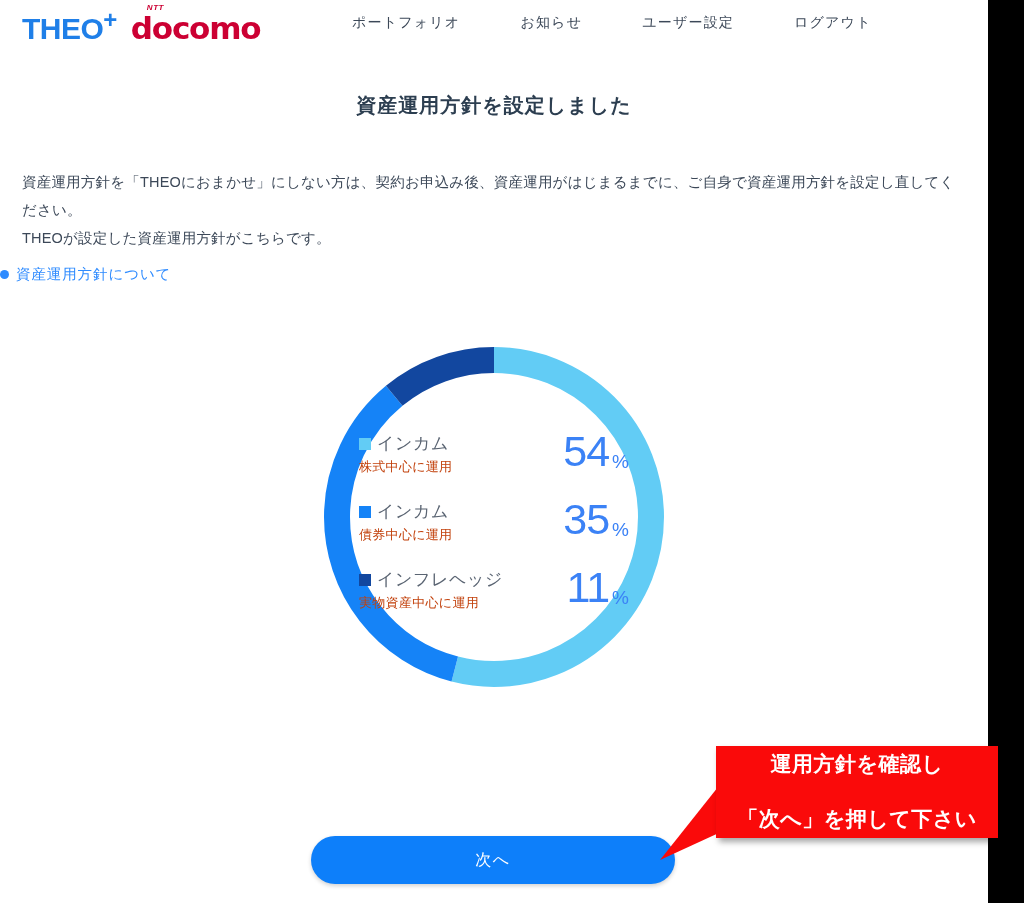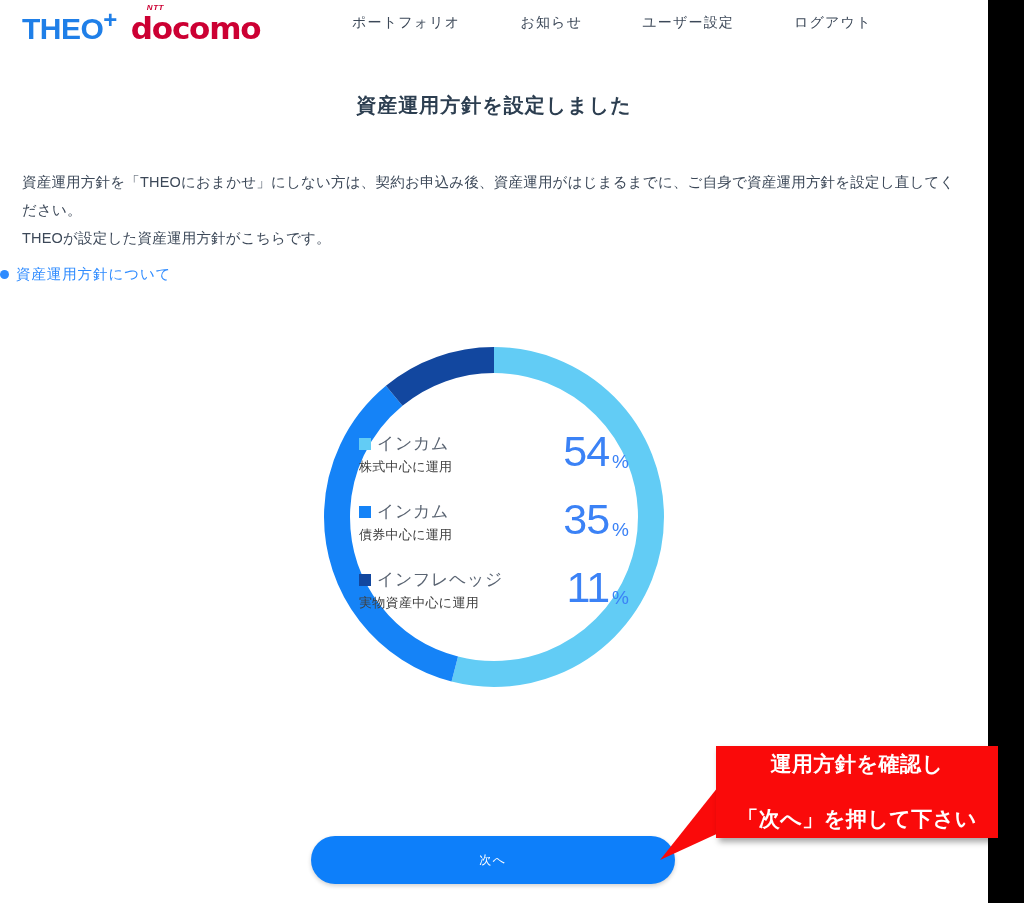--- a/index.html
+++ b/index.html
@@ -119,42 +119,42 @@
   .legend-text { padding-top:2px; }
   .legend-name {
     display:flex; align-items:center; gap:6px;
     font-size:17px; color:#5A6472; letter-spacing:0.6px;
     white-space:nowrap;
   }
   .legend-swatch {
     width:12px; height:12px; display:inline-block; flex:0 0 auto;
   }
   .legend-desc {
-    font-size:13px; color:#404040;
+    font-size:13px; color:#c2410c;
     margin-top:3px; letter-spacing:0.3px; white-space:nowrap;
   }
   .legend-value {
     display:flex; align-items:flex-end;
     color:#3b82f6; white-space:nowrap; padding-left:6px;
   }
   .legend-num {
     font-size:43px; font-weight:300; line-height:1;
     letter-spacing:-1px;
   }
   .legend-pct {
     font-size:19px; font-weight:300; margin-left:3px;
   }
 
   
   .next-button {
     position:absolute; left:311px; top:836px;
     width:364px; height:48px;
     background:#0D7FFA;
     border:none; border-radius:24px;
-    color:#ffffff; font-size:12px; letter-spacing:1.5px;
+    color:#ffffff; font-size:16px; letter-spacing:1.5px;
     font-family:"Liberation Sans","DejaVu Sans",sans-serif;
     cursor:pointer;
     box-shadow:0 2px 4px rgba(0,0,0,0.18);
   }
 
   
   .callout {
     position:absolute; left:716px; top:746px;
     width:282px; height:92px;
     background:#FA0A0A;

